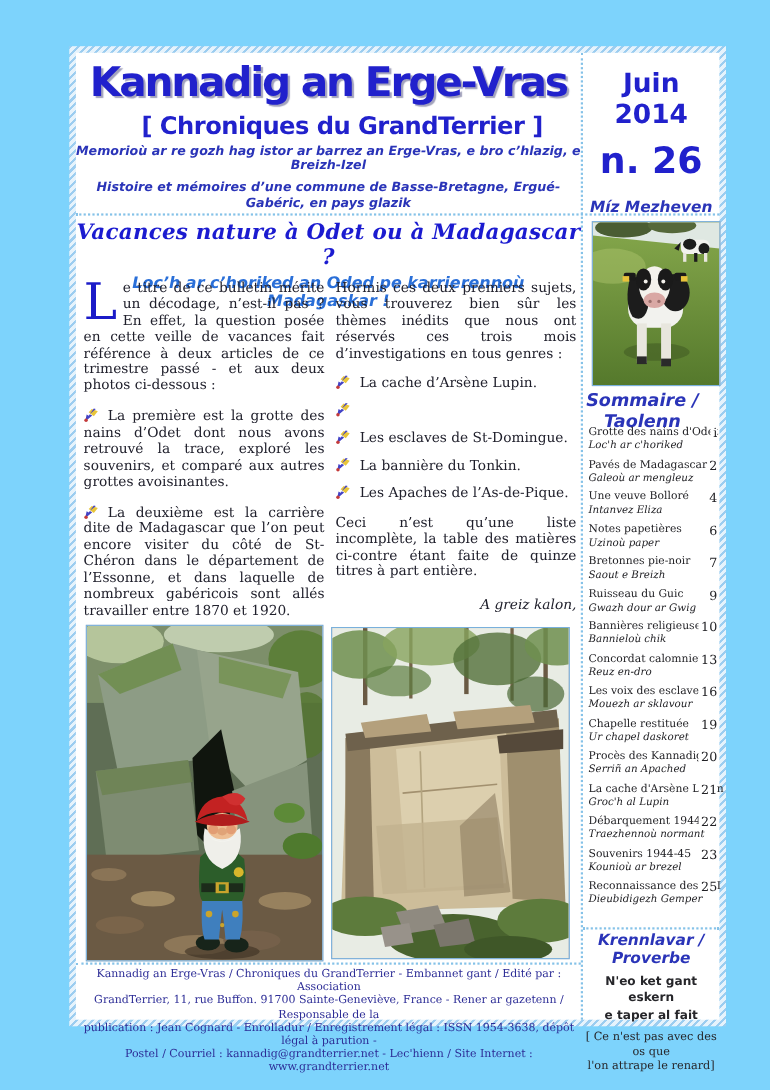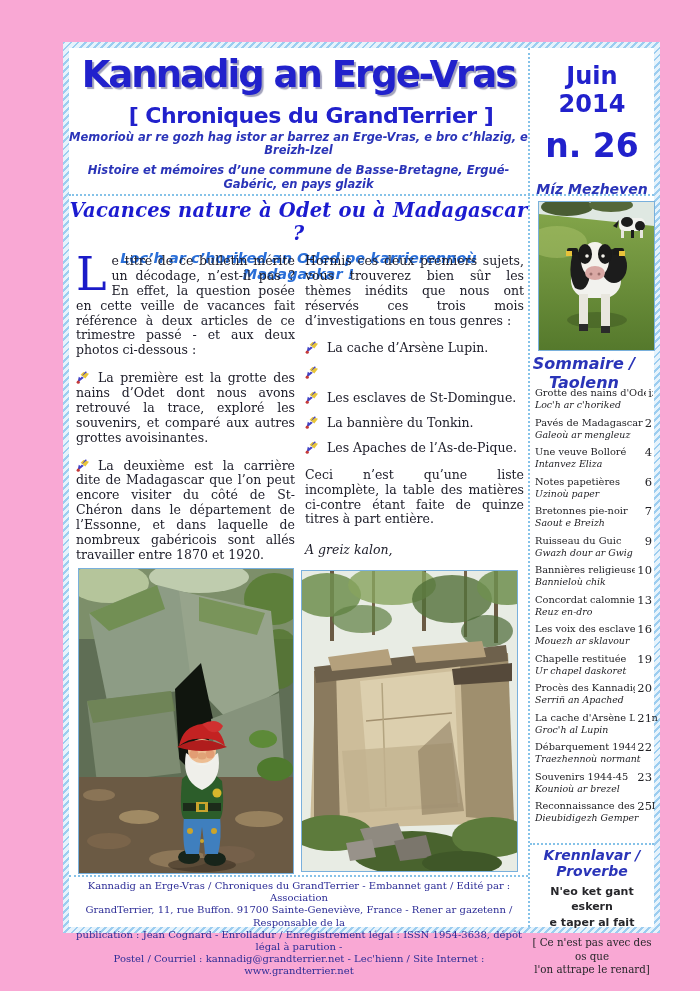--- a/index.html
+++ b/index.html
@@ -1,17 +1,17 @@
 <!DOCTYPE html>
 <html><head>
 <meta charset="utf-8">
 <style>
   html,body { margin:0; padding:0; background:#ffffff; }
   .canvas {
-    position:relative; width:700px; height:991px; background:#f9a8d4;
+    position:relative; width:700px; height:991px; background:#7dd3fc;
     font-family:"DejaVu Serif", serif; overflow:hidden;
   }
   
   .frame {
     position:absolute; left:63px; top:42px; width:597px; height:891px;
     box-sizing:border-box; padding:6px;
     background:repeating-linear-gradient(135deg,#9ccdf0 0 2px,#e6f3fc 2px 5px);
   }
   .inner { position:relative; width:100%; height:100%; background:#ffffff; }
 
@@ -52,21 +52,21 @@
   .col { width:219px; font-size:12.5px; line-height:1.19; color:#20202c; text-align:justify; }
   .col-left { margin-right:10px; }
   .body-p { margin:0 0 13px 0; }
   .dropcap {
     float:left; font-size:46px; line-height:0.82; color:#1b1bc8;
     margin:2px 5px 0 0; font-weight:normal;
   }
   .bullet-ic { display:inline-block; width:13px; height:13px; margin-right:9px; vertical-align:-2px; }
   .topics { list-style:none; margin:2px 0 12px 0; padding:0; }
   .topics li { margin:0 0 10px 0; text-align:left; white-space:nowrap; }
-  .signoff { text-align:left; font-style:italic; margin:16px 0 0 0; }
+  .signoff { text-align:right; font-style:italic; margin:16px 0 0 0; }
   .signoff2 { text-align:center; margin:14px 0 0 0; }
 
   
   .photo { position:absolute; border:1px solid #79b0dc; overflow:hidden; background:#ccc; }
   .photo-grotto { left:9px; top:520px; width:214px; height:304px; }
   .photo-quarry { left:232px; top:522px; width:215px; height:300px; }
   .photo-cows { left:469px; top:153px; width:115px; height:148px; }
   .photo svg { display:block; }
 
   

